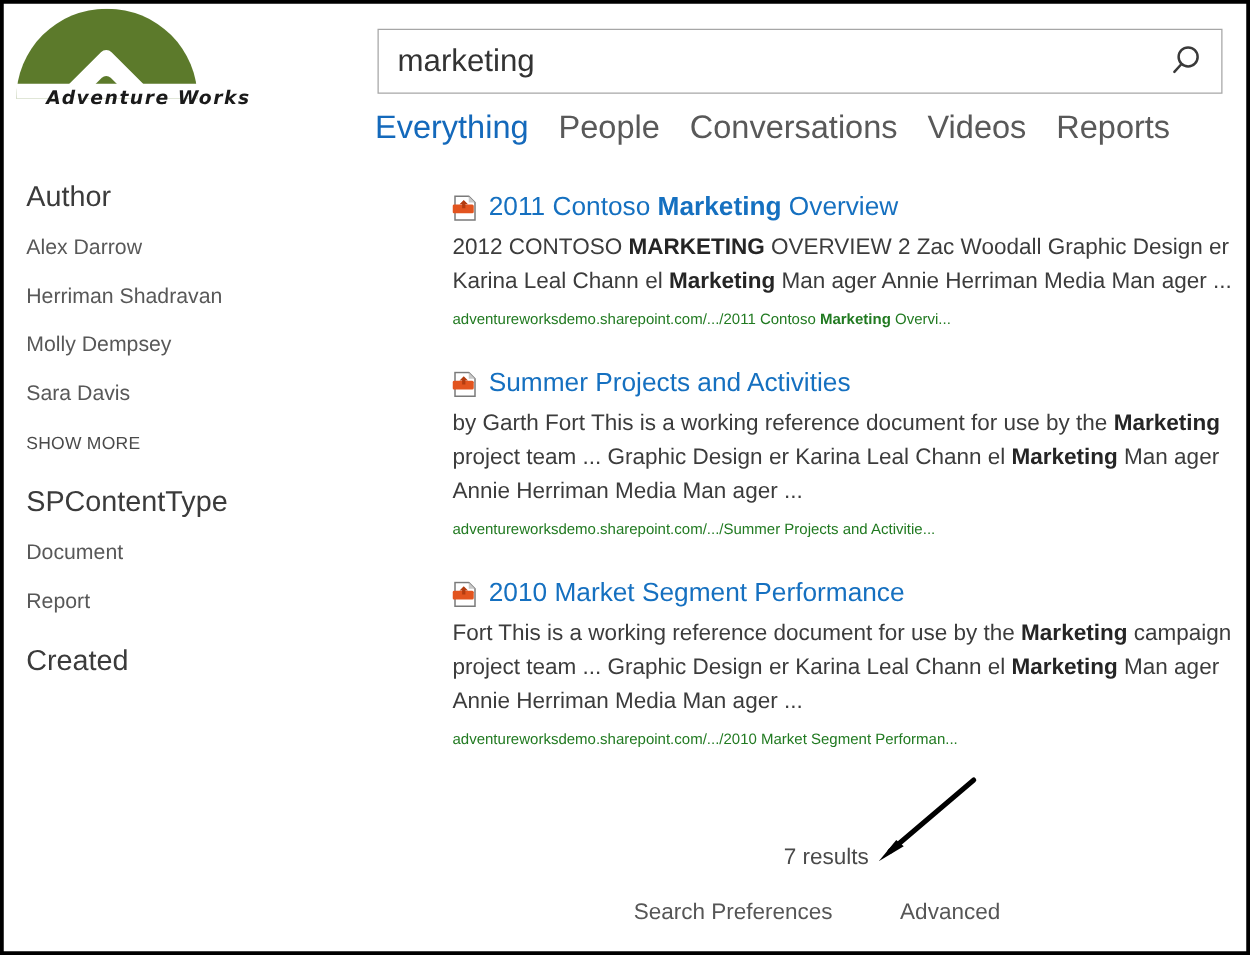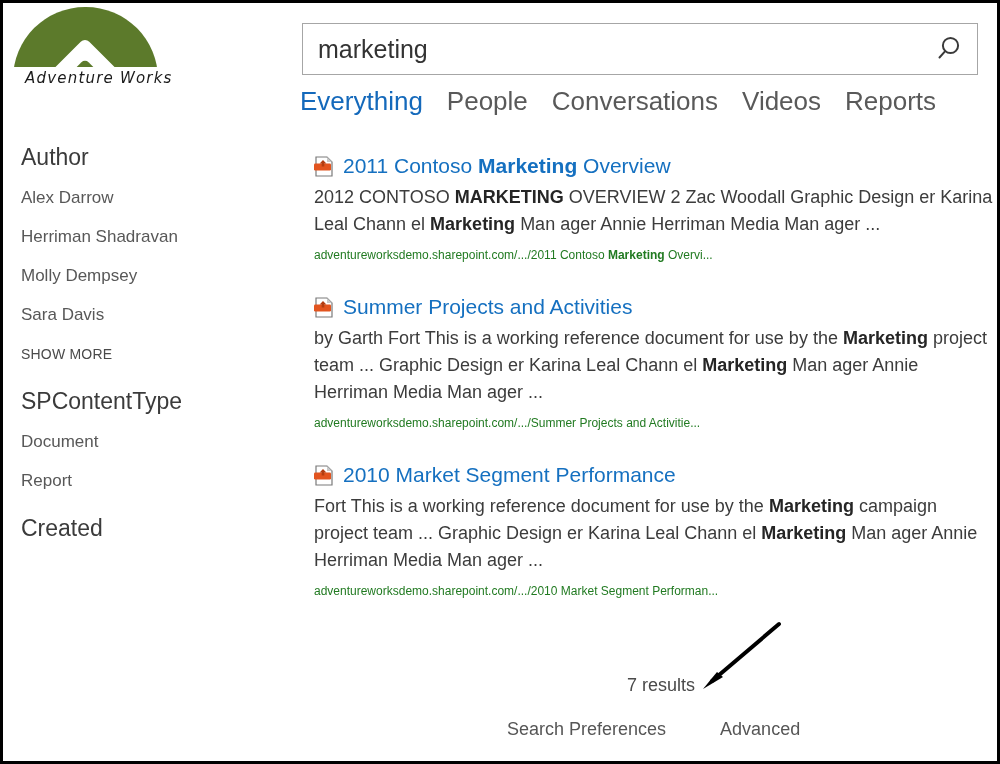--- a/index.html
+++ b/index.html
@@ -62,25 +62,25 @@
     border-radius: 5px;
   }
   #logo-baseline {
     position: absolute;
     left: 0; top: 60px;
     width: 145px; height: 14px;
     background: #ffffff;
   }
   #logo-wordmark {
     position: absolute;
-    left: 12px;
+    left: 24px;
     top: 62px;
     font-family: "DejaVu Sans", sans-serif;
     font-style: italic;
-    font-weight: 400;
+    font-weight: 700;
     font-size: 15px;
     letter-spacing: 1.2px;
     color: #1a1a1a;
     white-space: nowrap;
   }
 
   
   #searchbox {
     position: absolute;
     left: 299px;
@@ -162,21 +162,21 @@
     color: #4a4a4a;
   }
 
   
   #results {
     position: absolute;
     left: 311px;
     top: 150px;
     width: 680px;
   }
-  .result { margin-bottom: 26px; }
+  .result { margin-bottom: 26px; margin-left: 48px; }
   .result-head {
     display: flex;
     align-items: flex-start;
     gap: 9px;
     margin-bottom: 5px;
   }
   .doc-icon {
     flex: 0 0 auto;
     width: 20px;
     height: 21px;

